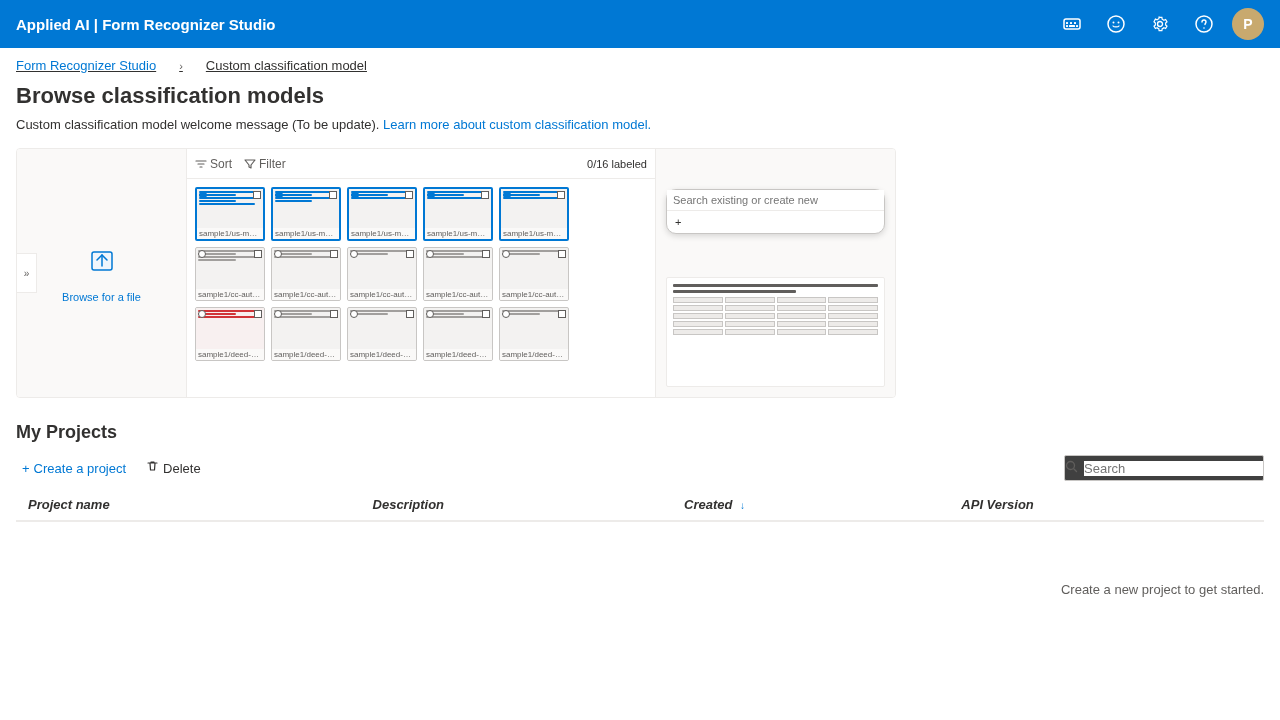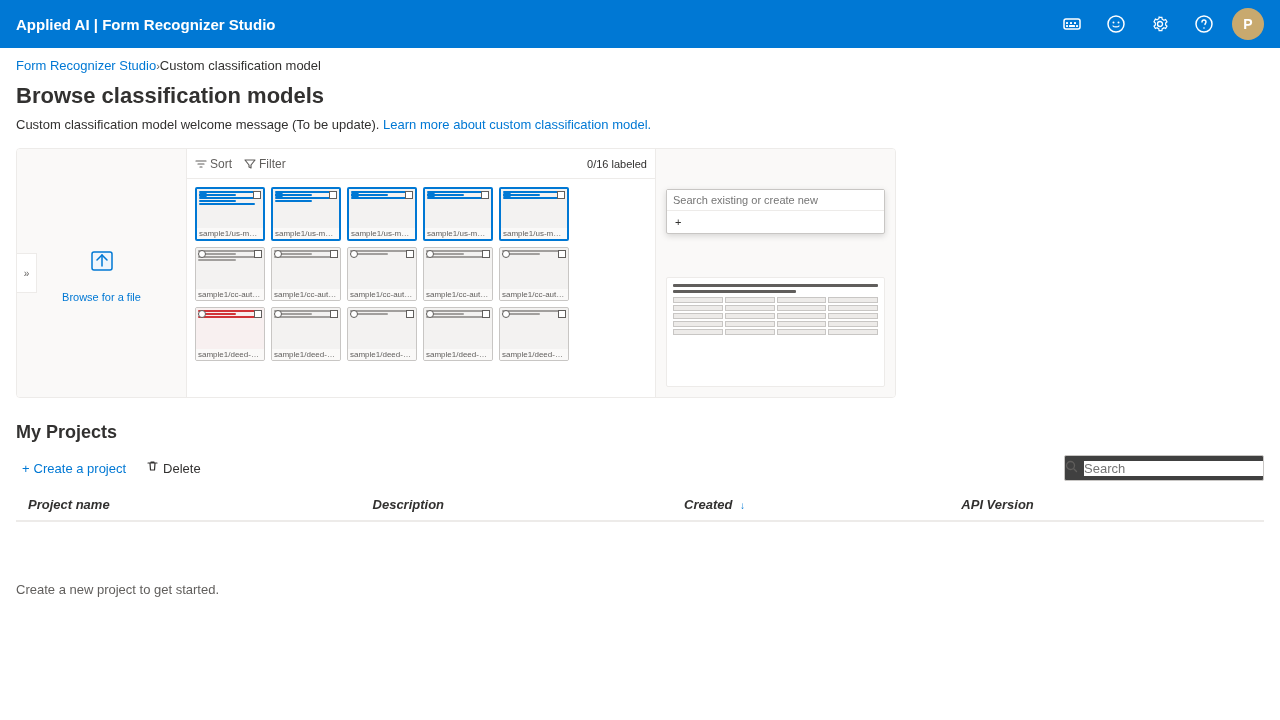--- a/index.html
+++ b/index.html
@@ -14,21 +14,21 @@
       align-items: center;
       padding: 0 16px;
       justify-content: space-between;
     }
     .topnav-title { font-size: 15px; font-weight: 600; color: #fff; }
     .topnav-icons { display: flex; align-items: center; gap: 12px; }
     .topnav-icon { color: #fff; font-size: 18px; cursor: pointer; width: 32px; height: 32px; display: flex; align-items: center; justify-content: center; border-radius: 4px; }
     .avatar { width: 32px; height: 32px; border-radius: 50%; background: #c8a96e; display: flex; align-items: center; justify-content: center; font-size: 14px; font-weight: 600; color: #fff; cursor: pointer; }
 
     
-    .breadcrumb { display: flex; align-items: center; gap: 0; padding: 10px 16px; font-size: 13px; }
+    .breadcrumb { display: flex; align-items: center; gap: 23px; padding: 10px 16px; font-size: 13px; text-decoration: underline; }
     .breadcrumb a { color: #0078d4; text-decoration: none; cursor: pointer; }
     .breadcrumb-sep { color: #605e5c; font-size: 11px; }
     .breadcrumb-current { color: #323130; }
 
     
     .main { padding: 0 16px 16px; }
     .page-title { font-size: 22px; font-weight: 600; margin-bottom: 8px; color: #323130; }
     .page-description { font-size: 13px; color: #323130; margin-bottom: 16px; }
     .page-description a { color: #0078d4; text-decoration: none; }
 
@@ -155,21 +155,21 @@
       position: relative;
       overflow: hidden;
     }
     .demo-right-dropdown {
       position: absolute;
       top: 40px;
       left: 10px;
       right: 10px;
       background: #fff;
       border: 1px solid #c8c6c4;
-      border-radius: 2px;
+      border-radius: 10px;
       box-shadow: 0 2px 6px rgba(0,0,0,0.15);
       z-index: 10;
       font-size: 11px;
     }
     .demo-right-dropdown input {
       width: 100%;
       border: none;
       border-bottom: 1px solid #edebe9;
       padding: 4px 6px;
       font-size: 11px;
@@ -271,21 +271,21 @@
       padding: 8px 12px;
       border-bottom: 2px solid #edebe9;
       cursor: pointer;
       white-space: nowrap;
       font-style: italic;
     }
     .sort-icon { margin-left: 4px; font-size: 10px; color: #0078d4; }
 
     
     .empty-state {
-      text-align: left;
+      text-align: right;
       padding: 60px 0;
       font-size: 13px;
       color: #605e5c;
     }
 
     
     .tooltip-container { position: relative; }
   </style>
 </head>
 <body>

